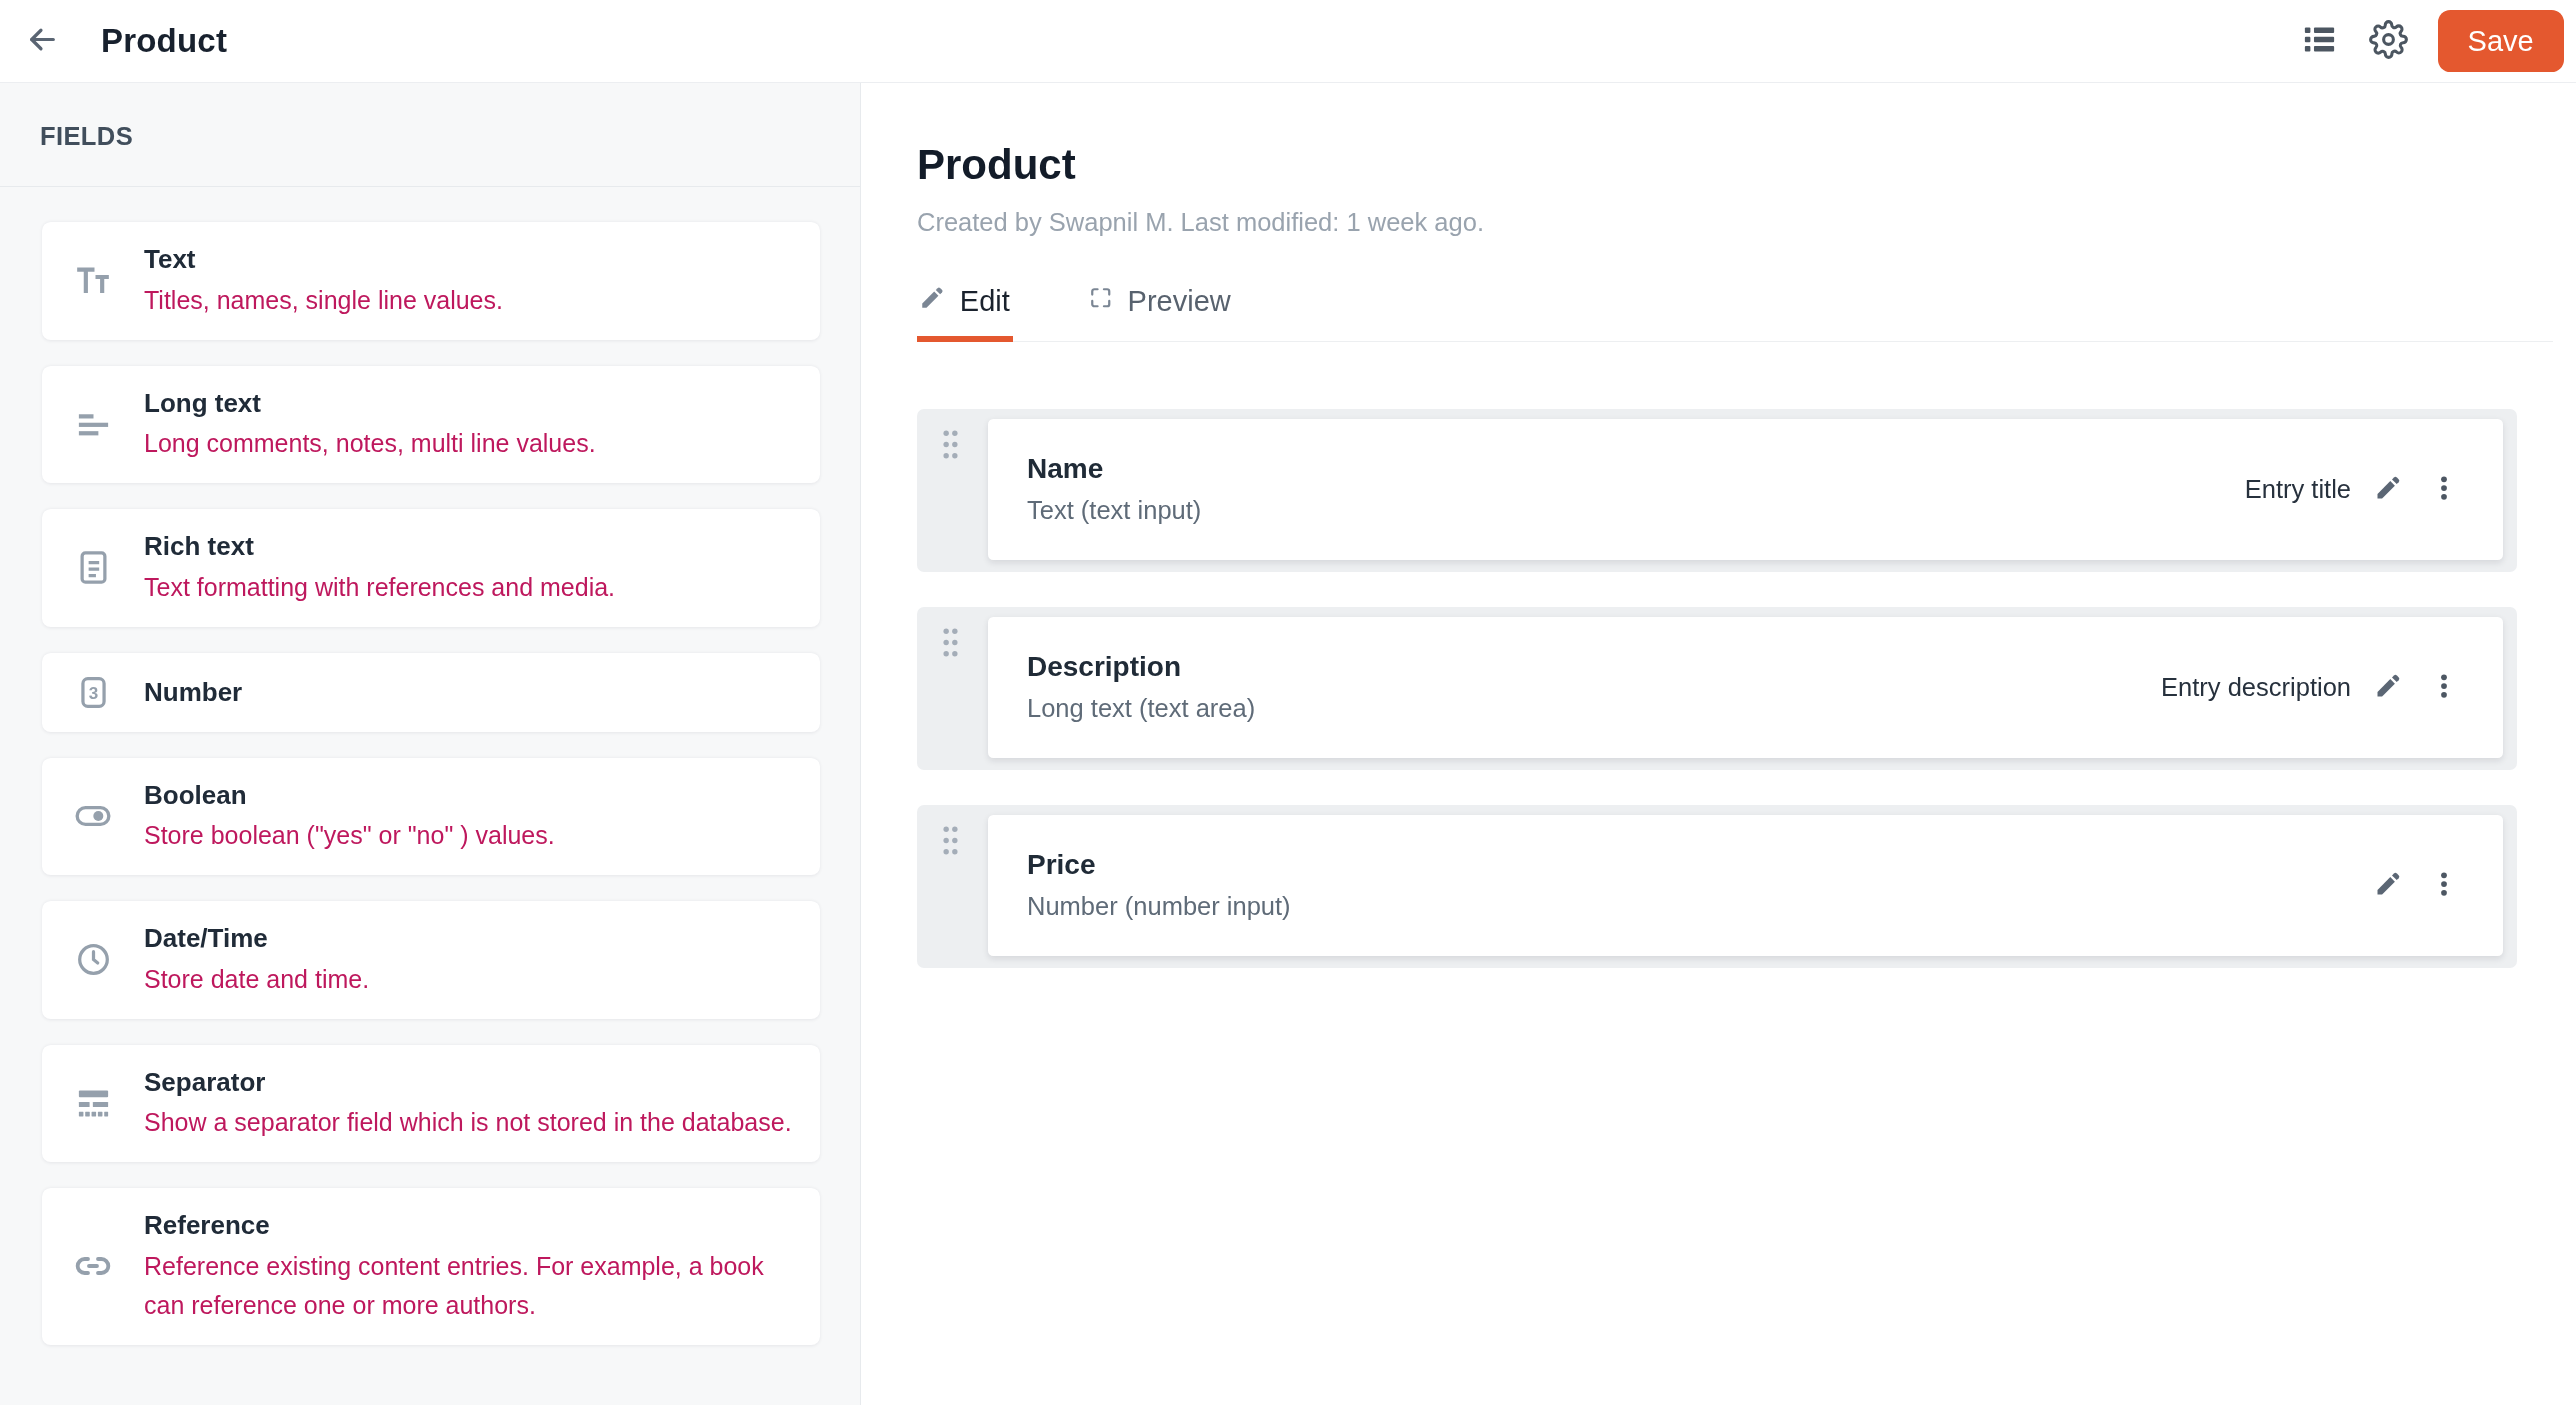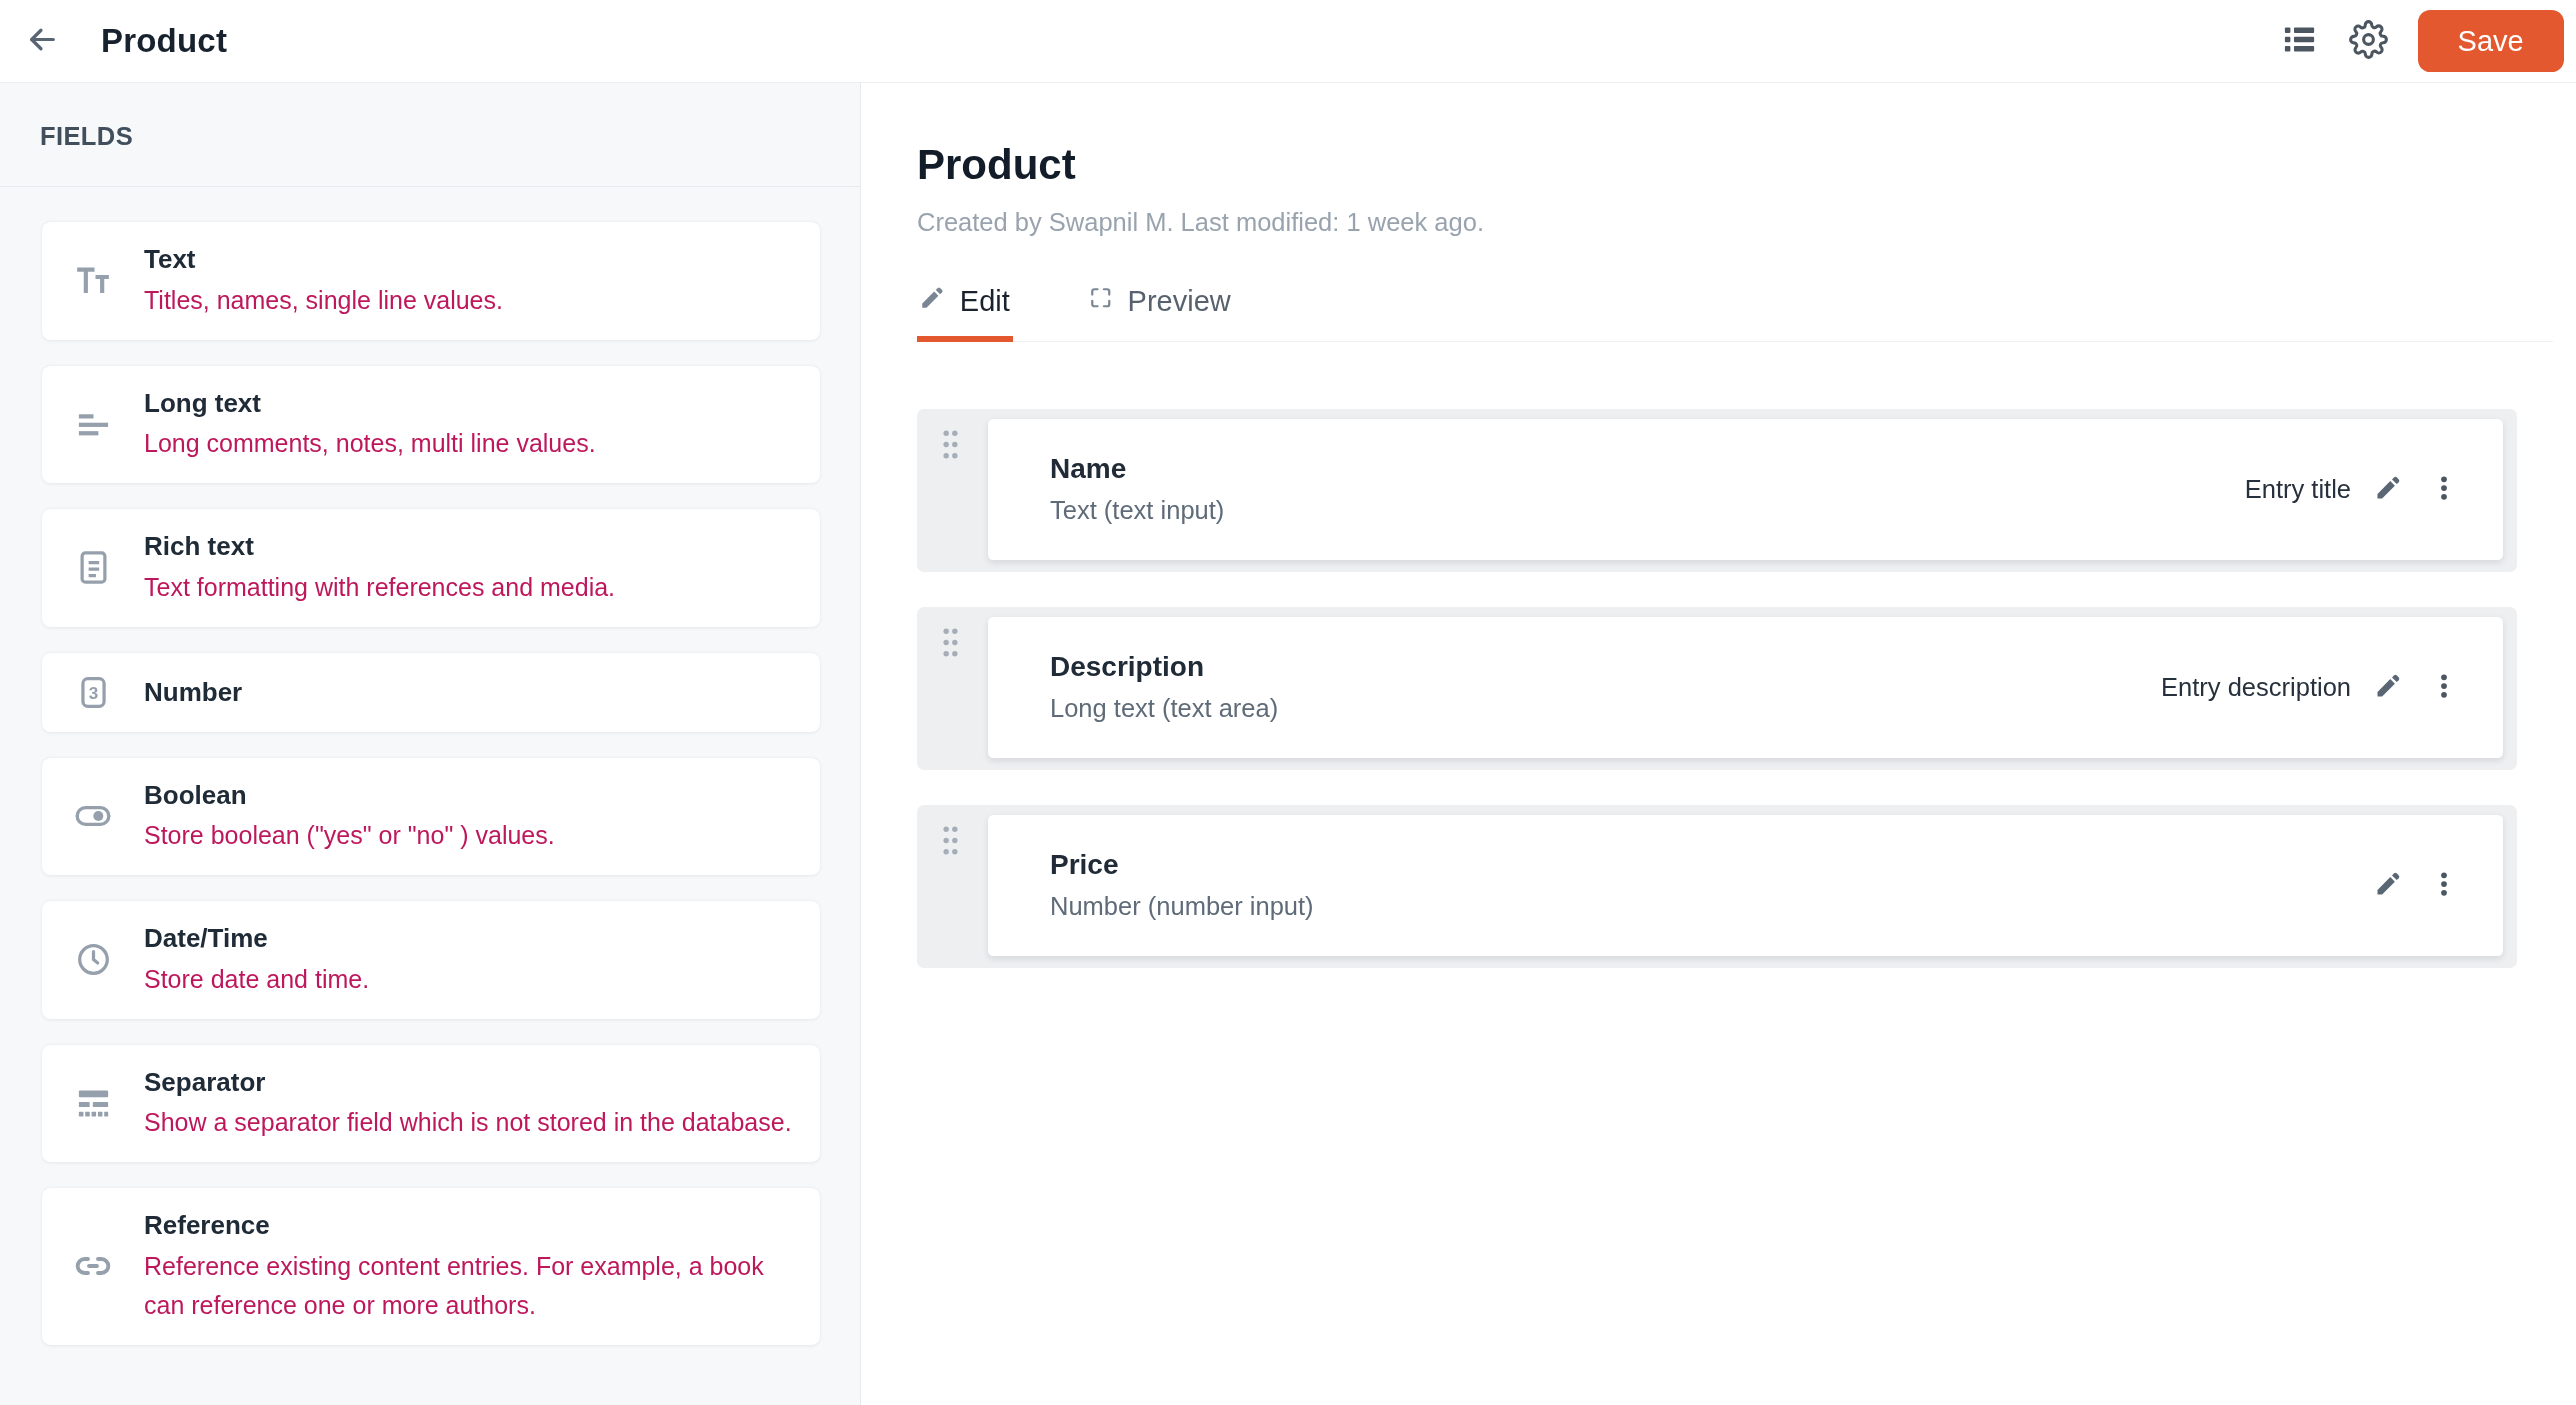--- a/index.html
+++ b/index.html
@@ -6,21 +6,21 @@
   html,body { width:2576px; height:1406px; overflow:hidden; background:#fff;
     font-family:"Liberation Sans", sans-serif; -webkit-font-smoothing:antialiased; }
 
   
   .topbar { height:83px; background:#fff; border-bottom:0.9px solid #eceef1;
     display:flex; align-items:center; padding:0 12.3px 0 23px; position:relative; z-index:5; }
   .icon-btn { width:39px; height:39px; display:flex; align-items:center; justify-content:center;
     background:none; border:none; cursor:pointer; flex:0 0 auto; }
   .app-title { font-size:33px; font-weight:700; color:#18212e; margin-left:39px; letter-spacing:0.2px; }
   .topbar-right { margin-left:auto; display:flex; align-items:center; gap:30px; }
-  .save-btn { height:62px; padding:0 40px; background:#e4582f; color:#fff; font-size:29px;
+  .save-btn { height:62px; padding:0 30px; background:#e4582f; color:#fff; font-size:29px;
     border:none; border-radius:12.3px; cursor:pointer; font-family:inherit; }
 
   
   .shell { display:flex; height:1323px; }
 
   
   .sidebar { width:861px; flex:0 0 861px; background:#f7f8f9; border-right:0.9px solid #e7eaed;
     display:flex; flex-direction:column; overflow:hidden; }
   .sidebar-header { padding:39px 40px 35px; font-size:25.5px; font-weight:600; color:#414e5c;
     letter-spacing:0.4px; border-bottom:0.9px solid #e7eaed; }
@@ -42,21 +42,21 @@
     position:relative; cursor:pointer; color:#58626e; }
   .tab.active { color:#1a222d; }
   .tab.active::after { content:""; position:absolute; left:0; right:0; bottom:-0.9px; height:6.2px;
     background:#e4582f; }
 
   .rows { margin-top:67px; }
   .field-row { width:1600px; background:#edeff1; border-radius:7px; margin-bottom:35px;
     position:relative; padding:9.7px 14px 12.3px 71px; }
   .drag-handle { position:absolute; left:23px; top:18.5px; cursor:grab; }
   .field-card { background:#fff; border-radius:5.3px; box-shadow:0 2.6px 6.2px rgba(16,24,40,.10);
-    height:141px; display:flex; align-items:center; padding:0 42px 0 62px; }
+    height:141px; display:flex; align-items:center; padding:0 42px 0 39px; }
   .fc-name { font-size:28px; font-weight:600; color:#202b37; line-height:35px; }
   .fc-type { font-size:25.5px; color:#5f6b78; line-height:33px; margin-top:8px; }
   .fc-right { margin-left:auto; display:flex; align-items:center; gap:20px; }
   .fc-badge { font-size:25.5px; color:#27313d; }
   .fc-badge:empty { display:none; }
   .row-action { background:none; border:none; cursor:pointer; display:flex; align-items:center;
     justify-content:center; width:35px; height:35px; }
 </style>
 </head>
 <body>

